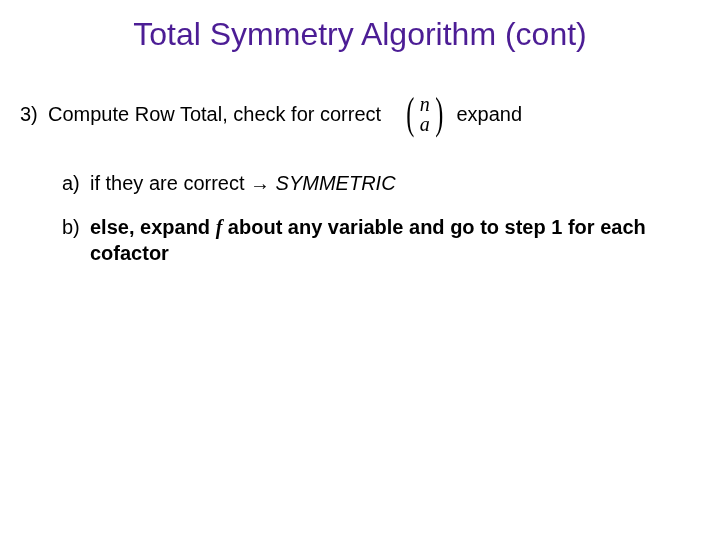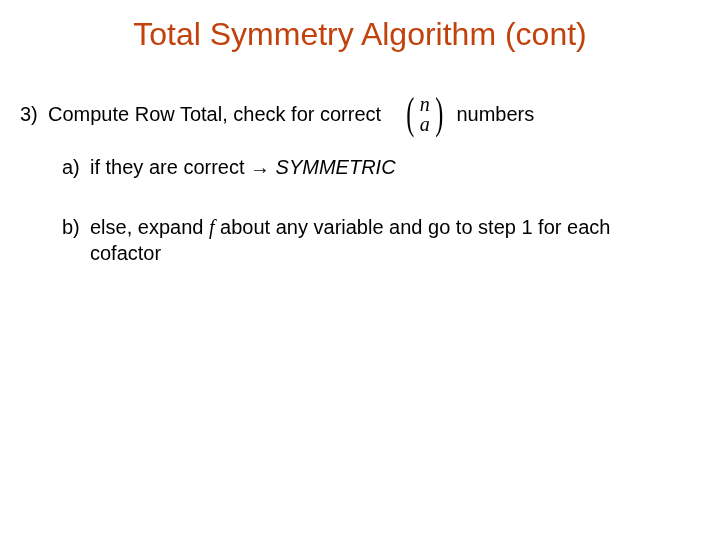--- a/index.html
+++ b/index.html
@@ -18,21 +18,21 @@
     box-sizing: border-box;
   }
   .title {
     position: absolute;
     top: 16px;
     left: 0;
     width: 720px;
     text-align: center;
     font-size: 32px;
     font-weight: 400;
-    color: #c2410c;
+    color: #4c1d95;
   }
   .line3 {
     position: absolute;
     top: 92px;
     left: 20px;
     width: 680px;
     font-size: 20px;
     display: flex;
     align-items: center;
     flex-wrap: nowrap;
@@ -66,21 +66,21 @@
     font-style: italic;
   }
   .binom .stack span {
     line-height: 20px;
   }
   .line3 .text-b {
     white-space: nowrap;
   }
   .sub-a {
     position: absolute;
-    top: 156px;
+    top: 172px;
     left: 62px;
     width: 620px;
     font-size: 20px;
   }
   .sub-a .marker {
     display: inline-block;
     width: 28px;
   }
   .arrow {
     font-family: "Arial Unicode MS", Arial, sans-serif;
@@ -101,20 +101,21 @@
   }
   .sub-b .marker {
     display: inline-block;
     width: 28px;
     vertical-align: top;
   }
   .sub-b .body {
     display: inline-block;
     width: 560px;
     vertical-align: top;
+    font-weight: bold;
   }
   .f-ital {
     font-family: "Times New Roman", Times, serif;
     font-style: italic;
   }
 </style>
 </head>
 <body>
 
 <div class="slide">
@@ -125,21 +126,21 @@
     <span class="marker">3)</span>
     <span class="text-a">Compute Row Total, check for correct</span>
     <span class="binom">
       <span class="paren">(</span>
       <span class="stack">
         <span>n</span>
         <span>a</span>
       </span>
       <span class="paren">)</span>
     </span>
-    <span class="text-b">numbers</span>
+    <span class="text-b">expand</span>
   </div>
 
   <div class="sub-a">
     <span class="marker">a)</span><span>if they are correct </span><span class="arrow">→</span><span class="italic-sym"> SYMMETRIC</span>
   </div>
 
   <div class="sub-b">
     <span class="row1">
       <span class="marker">b)</span><span class="body"><span>else, expand </span><span class="f-ital">f</span><span> about any variable and go to step 1 for each cofactor</span></span>
     </span>

